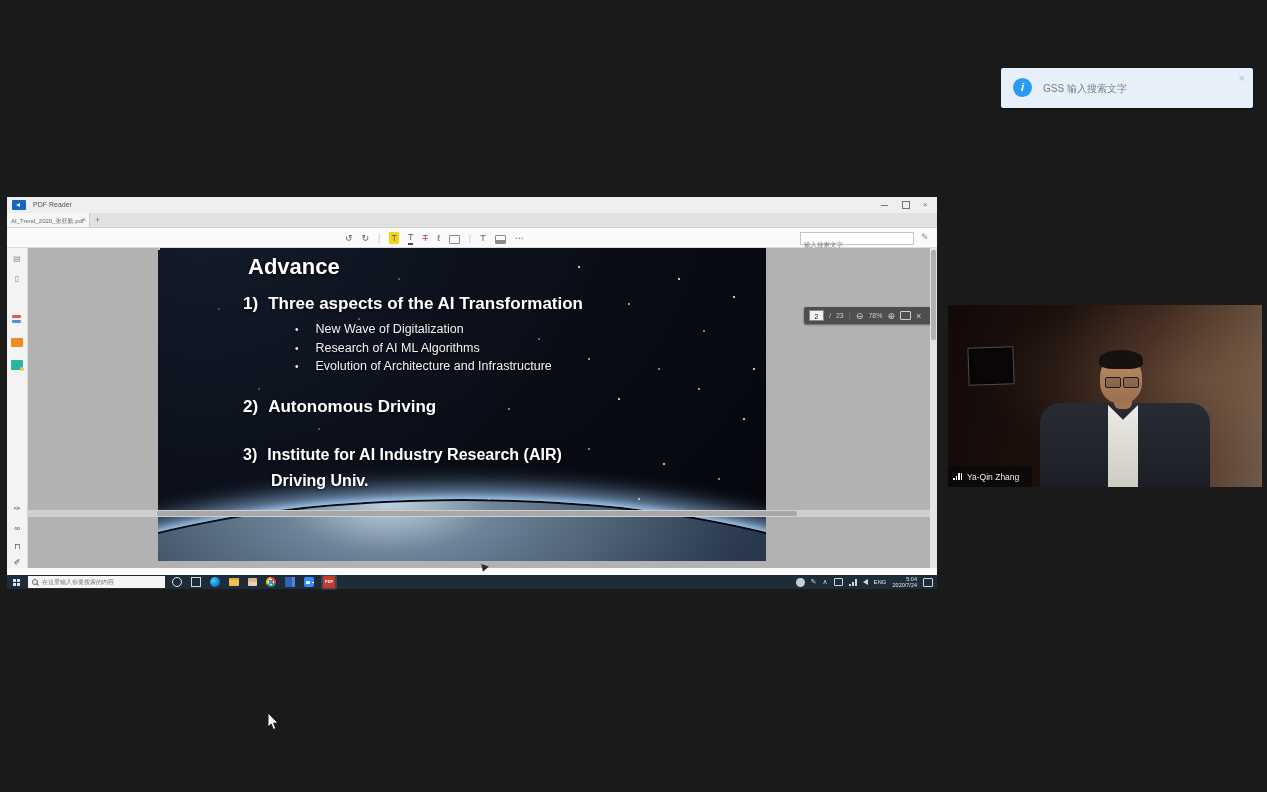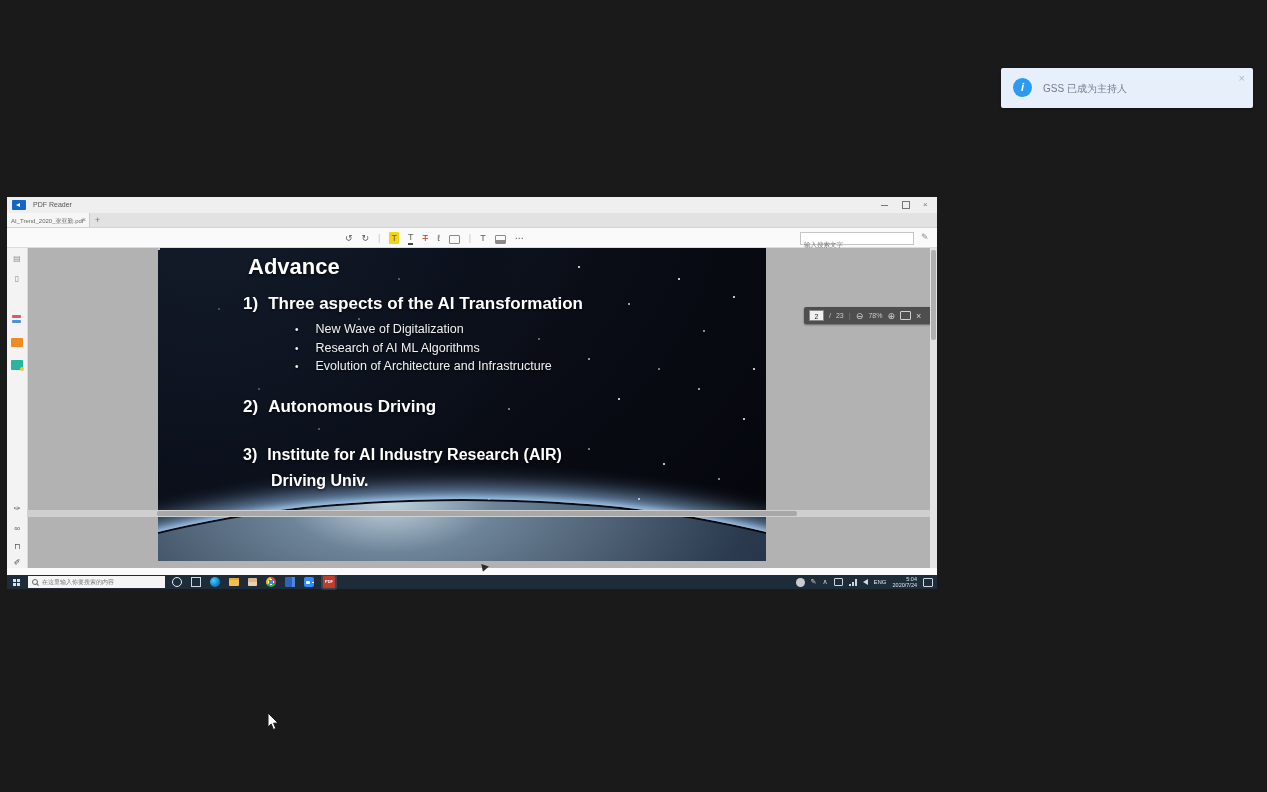--- a/index.html
+++ b/index.html
@@ -172,21 +172,21 @@
   #viewer-cursor{left:266px;top:712px;}
 </style>
 </head>
 <body>
 
 <div id="stage">
 
 
   <div id="toast" class="abs">
     <span id="toast-icon" class="abs">i</span>
-    <span id="toast-msg" class="abs">GSS 已成为主持人</span>
+    <span id="toast-msg" class="abs">GSS 输入搜索文字</span>
     <span id="toast-close" class="abs">×</span>
   </div>
 
   <div id="shared" class="abs">
 
     <div id="pdf-window" class="abs">
 
       <div id="titlebar" class="abs">
         <span id="app-icon" class="abs"></span>
         <span id="win-title" class="abs">PDF Reader</span>
@@ -331,18 +331,38 @@
         <span id="tray-lang">ENG</span>
         <span id="tray-clock">
           <span style="display:block;">5:04</span>
           <span style="display:block;">2020/7/24</span>
         </span>
         <span class="tr tr-panel"></span>
       </div>
     </div>
   </div>
 
+  <div id="webcam" class="abs">
+    <span id="wc-light" class="abs"></span>
+    <span id="wc-frame" class="abs"></span>
+    <span id="wc-body" class="abs"></span>
+    <span id="wc-shirt" class="abs"></span>
+    <span id="wc-neck" class="abs"></span>
+    <span id="wc-head" class="abs"></span>
+    <span id="wc-hair" class="abs"></span>
+    <span id="wc-glasses" class="abs"></span>
+    <span id="wc-glasses2" class="abs"></span>
+    <div id="wc-nametag" class="abs">
+      <span id="wc-audio">
+          <i></i>
+          <i></i>
+          <i></i>
+          <i></i>
+        </span>
+      <span id="wc-name">Ya-Qin Zhang</span>
+    </div>
+  </div>
 
   <svg id="viewer-cursor" class="abs" width="14" height="20" viewBox="0 0 14 20">
     <path d="M2,1 L2,15 L5.2,12 L7.4,17.5 L9.8,16.4 L7.6,11.2 L12,11 Z" fill="#fdfdfd" stroke="#1a1a1a" stroke-width="1"></path>
   </svg>
 
 </div>
 
 </body></html>

